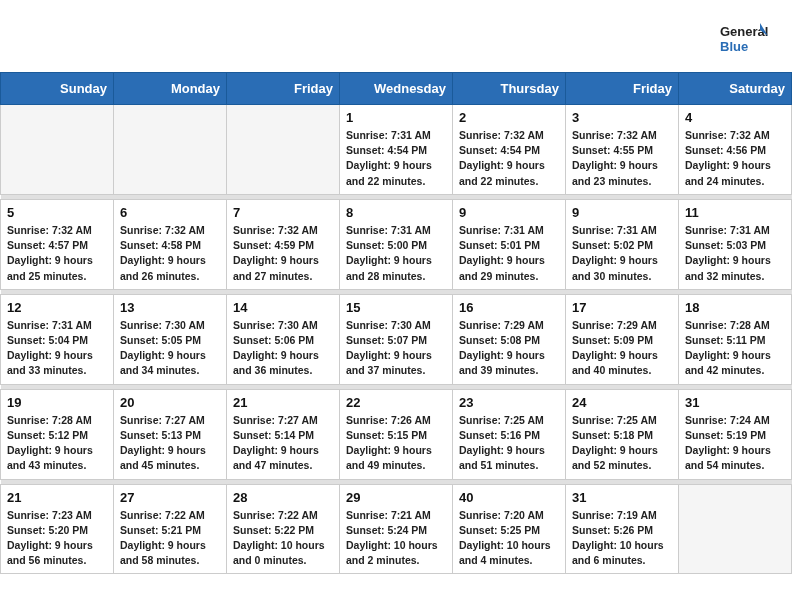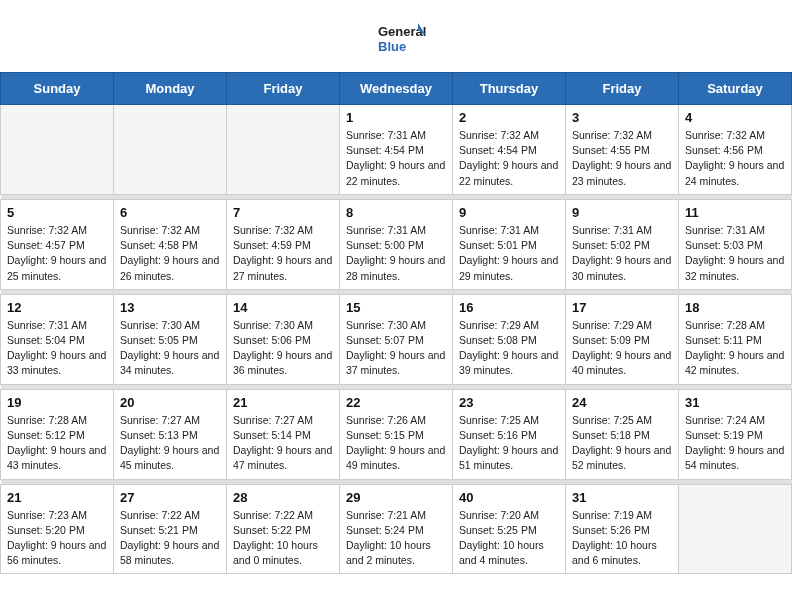--- a/index.html
+++ b/index.html
@@ -4,21 +4,21 @@
   <style>
     * { box-sizing: border-box; margin: 0; padding: 0; }
     body {
       font-family: Arial, sans-serif;
       background: #fff;
       width: 792px;
       min-height: 612px;
     }
     .header {
       display: flex;
-      justify-content: center;
+      justify-content: flex-end;
       align-items: flex-start;
       padding: 18px 24px 10px 36px;
     }
     .logo {
       display: flex;
       align-items: center;
       gap: 4px;
     }
     .title-block {
       text-align: right;
@@ -34,21 +34,21 @@
       font-weight: normal;
     }
     .calendar {
       width: 100%;
       border-collapse: collapse;
       margin: 0;
     }
     .calendar thead tr th {
       background-color: #2a6db5;
       color: #fff;
-      text-align: center;
+      text-align: right;
       padding: 8px 6px;
       font-size: 13px;
       font-weight: bold;
       border: 1px solid #1a5a9a;
     }
     .calendar tbody tr td {
       vertical-align: top;
       border: 1px solid #ccc;
       padding: 5px 6px;
       width: 113px;
@@ -63,20 +63,21 @@
     .day-number {
       font-size: 13px;
       font-weight: bold;
       margin-bottom: 3px;
       color: #111;
     }
     .day-info {
       font-size: 10.5px;
       color: #222;
       line-height: 1.45;
+      font-weight: bold;
     }
     .calendar tbody tr.separator td {
       padding: 0;
       height: 5px;
       background: #e0e0e0;
       border: none;
     }
   </style>
 </head>
 <body>

